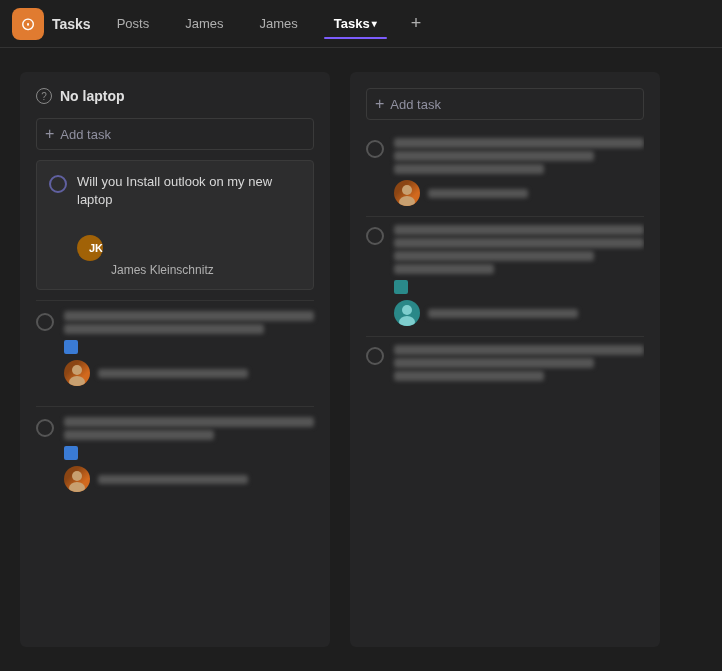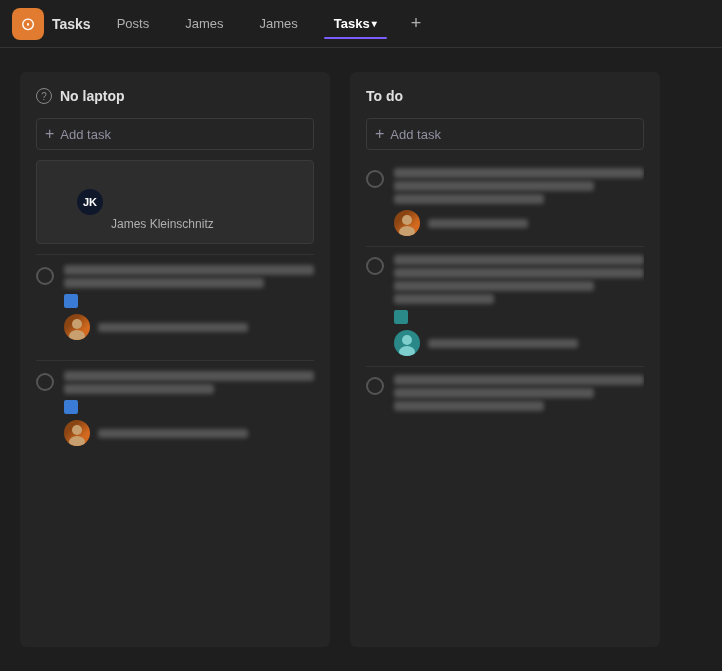--- a/index.html
+++ b/index.html
@@ -194,21 +194,21 @@
       height: 26px;
       border-radius: 50%;
       display: flex;
       align-items: center;
       justify-content: center;
       font-size: 11px;
       font-weight: 600;
       flex-shrink: 0;
       overflow: hidden;
     }
-    .avatar-purple { background: #0f172a; color: white; }
+    .avatar-purple { background: #a16207; color: white; justify-content: flex-end; }
     .avatar-teal { background: #2a8a8a; color: white; }
     .avatar-orange { background: #c06020; color: white; }
     .avatar-name {
       font-size: 12px;
       color: #b0b0b0;
       margin-top: 44px;
     }
 
     
     .small-tag {
@@ -295,20 +295,24 @@
         </div>
         <span class="column-title">No laptop</span>
       </div>
 
       <button class="add-task-btn">
         <span class="add-task-plus">+</span>
         <span>Add task</span>
       </button>
 
       <div class="task-card">
+        <div class="task-row">
+          <div class="task-circle"></div>
+          <span class="task-text">Will you Install outlook on my new laptop</span>
+        </div>
         <div class="avatar-row">
           <div class="avatar avatar-purple">
             <span>JK</span>
           </div>
           <span class="avatar-name">James Kleinschnitz</span>
         </div>
       </div>
 
       <div class="simple-task">
         <div class="task-row">
@@ -345,23 +349,20 @@
                 <circle cx="13" cy="10" r="5" fill="#c8a070"></circle>
                 <ellipse cx="13" cy="22" rx="8" ry="6" fill="#c8a070"></ellipse>
               </svg>
           </div>
           <div class="blurred-line w-60" style="height:9px;"></div>
         </div>
       </div>
     </div>
 
     <div class="column">
-      <div class="column-header">
-        <span class="column-title">To do</span>
-      </div>
 
       <button class="add-task-btn">
         <span class="add-task-plus">+</span>
         <span>Add task</span>
       </button>
 
       <div class="right-col-tasks">
 
         <div class="right-task">
           <div class="task-row">

